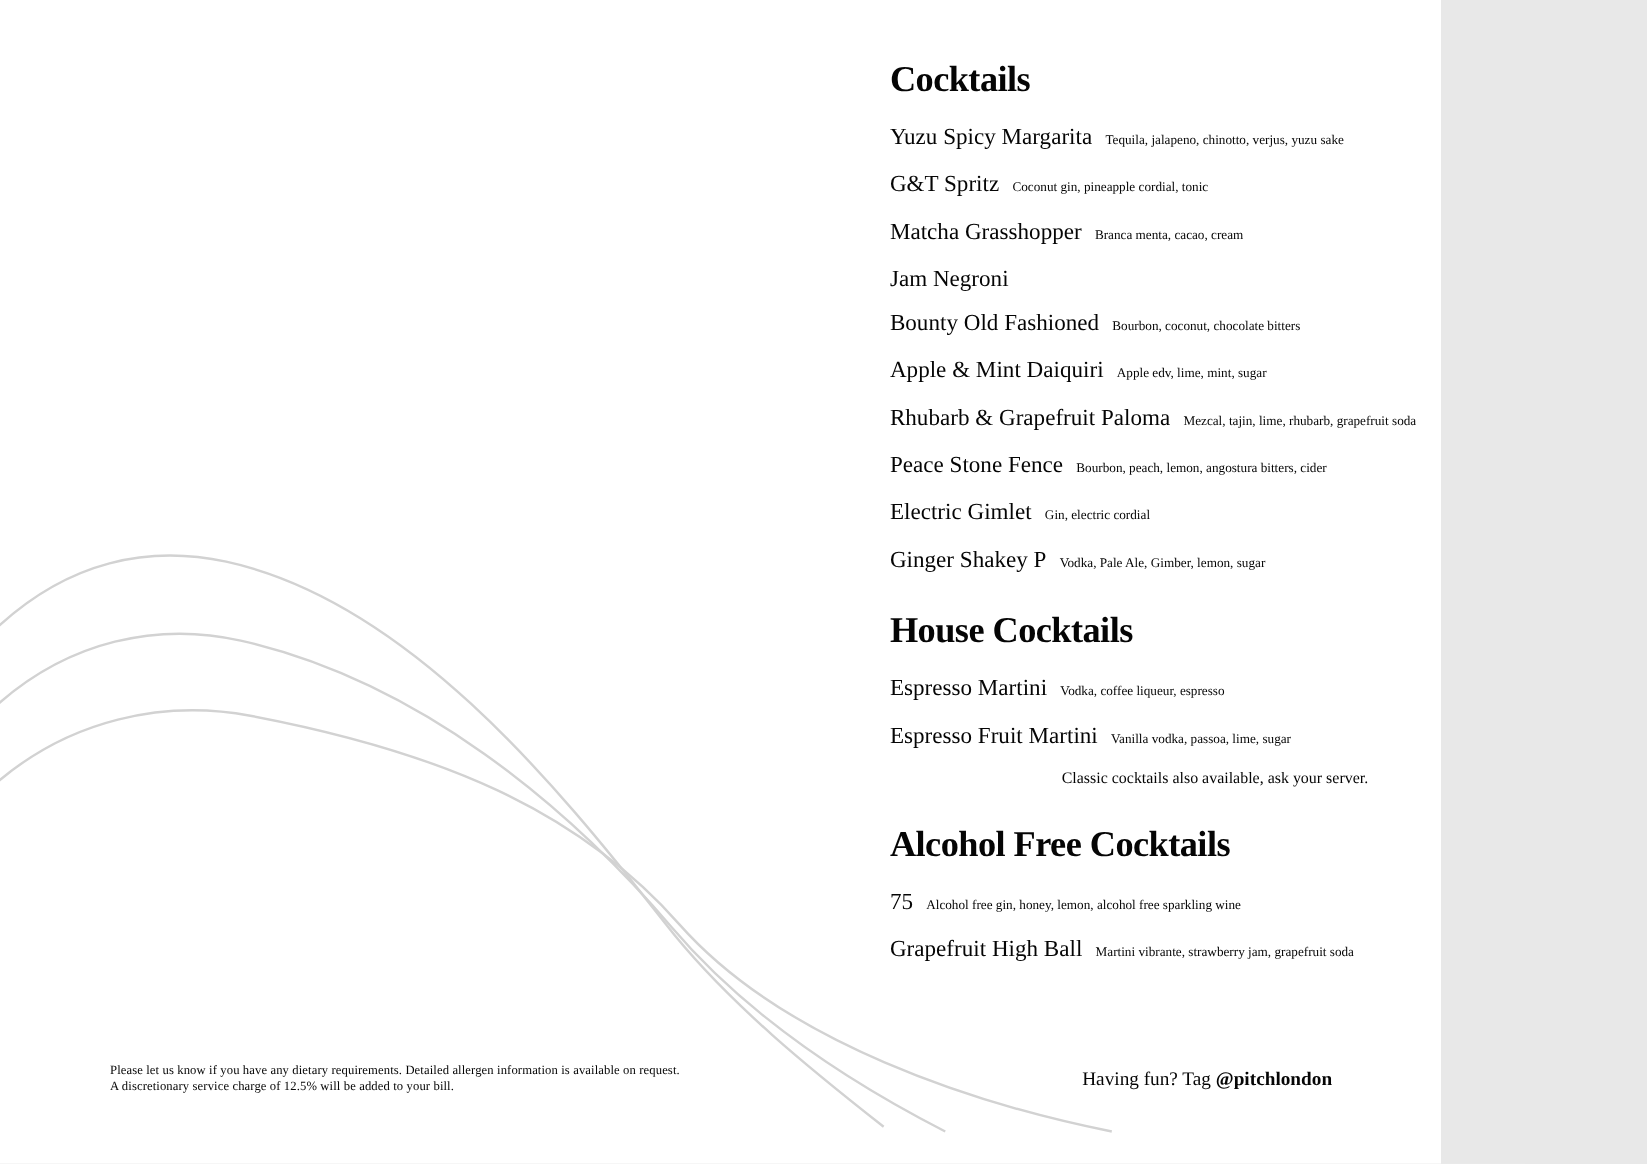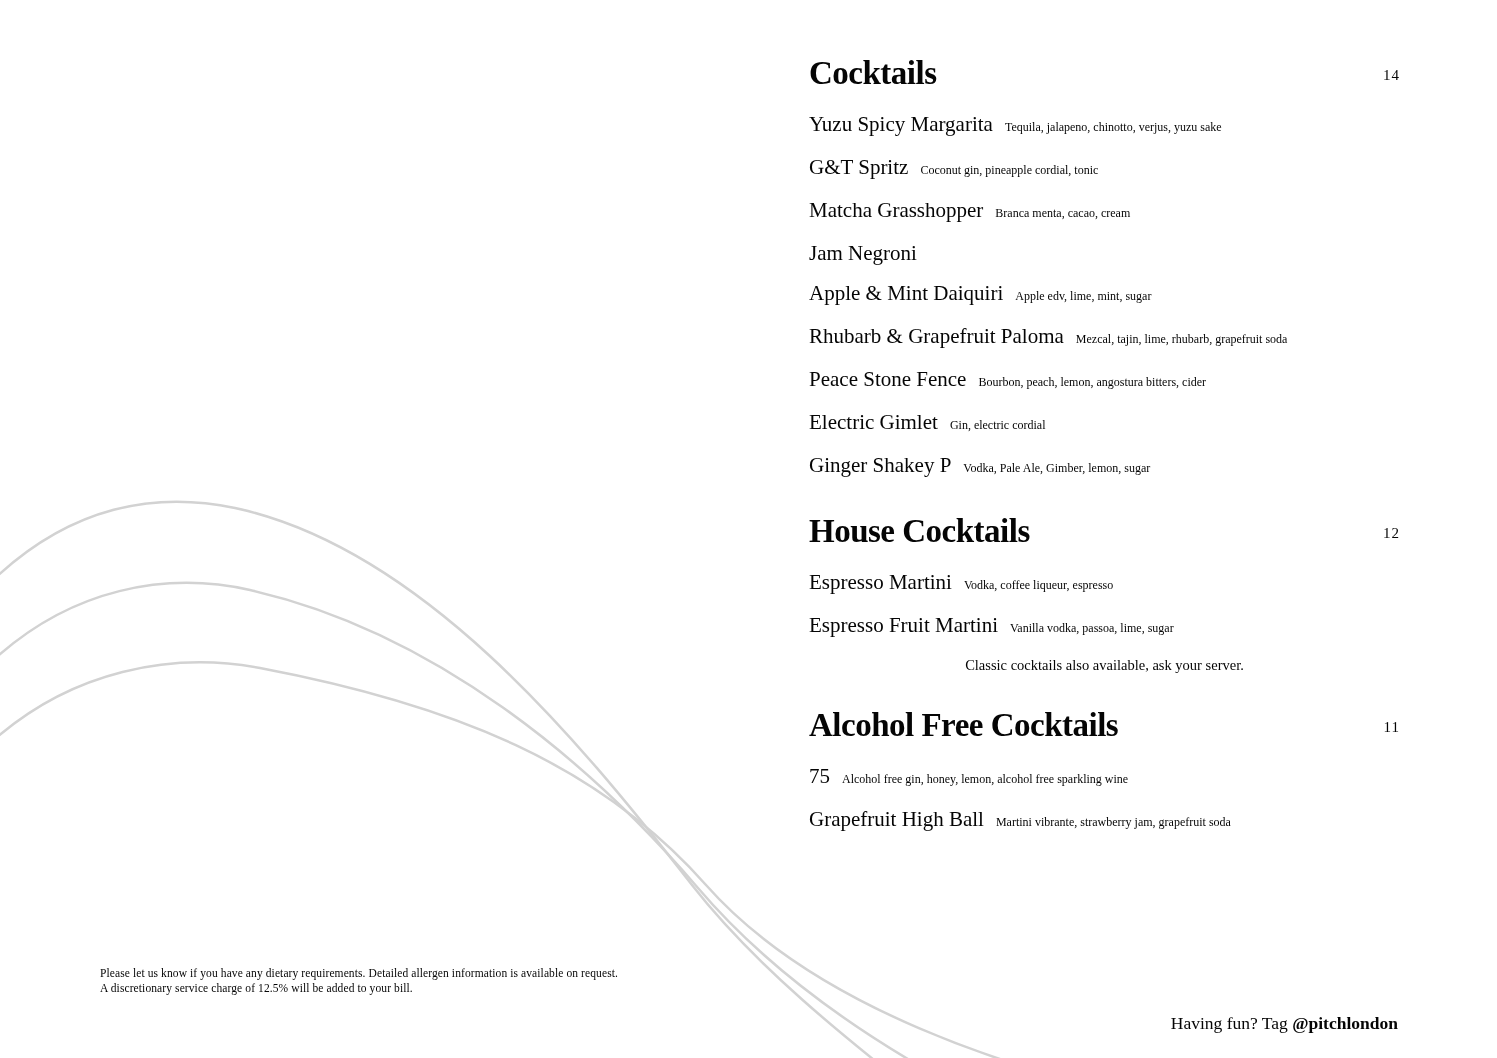--- a/index.html
+++ b/index.html
@@ -2,21 +2,21 @@
 <html><head>
 <meta charset="utf-8">
 <style>
   html, body {
     margin: 0;
     padding: 0;
     background: #e8e8e8;
   }
   .page {
     position: relative;
-    width: 1497px;
+    width: 1310px;
     height: 1058px;
     background: #ffffff;
     overflow: hidden;
     font-family: "Liberation Serif", serif;
     color: #050505;
   }
   .decor-svg {
     position: absolute;
     left: 0;
     top: 0;
@@ -81,21 +81,21 @@
     position: absolute;
     left: 100px;
     top: 966px;
     font-size: 11.5px;
     line-height: 14.5px;
     letter-spacing: 0.1px;
   }
   .social-line {
     position: absolute;
     right: 99px;
-    top: 1012px;
+    top: 969px;
     font-size: 17.5px;
     line-height: 22px;
     white-space: nowrap;
   }
   .social-handle {
     font-weight: bold;
   }
 </style>
 </head>
 <body>
@@ -127,20 +127,24 @@
 
   <div class="menu-item">
     <span class="item-name">Matcha Grasshopper</span>
     <span class="item-description">Branca menta, cacao, cream</span>
   </div>
 
   <div class="menu-item">
     <span class="item-name">Jam Negroni</span>
   </div>
 
+  <div class="menu-item">
+    <span class="item-name">Bounty Old Fashioned</span>
+    <span class="item-description">Bourbon, coconut, chocolate bitters</span>
+  </div>
 
   <div class="menu-item">
     <span class="item-name">Apple &amp; Mint Daiquiri</span>
     <span class="item-description">Apple edv, lime, mint, sugar</span>
   </div>
 
   <div class="menu-item">
     <span class="item-name">Rhubarb &amp; Grapefruit Paloma</span>
     <span class="item-description">Mezcal, tajin, lime, rhubarb, grapefruit soda</span>
   </div>

